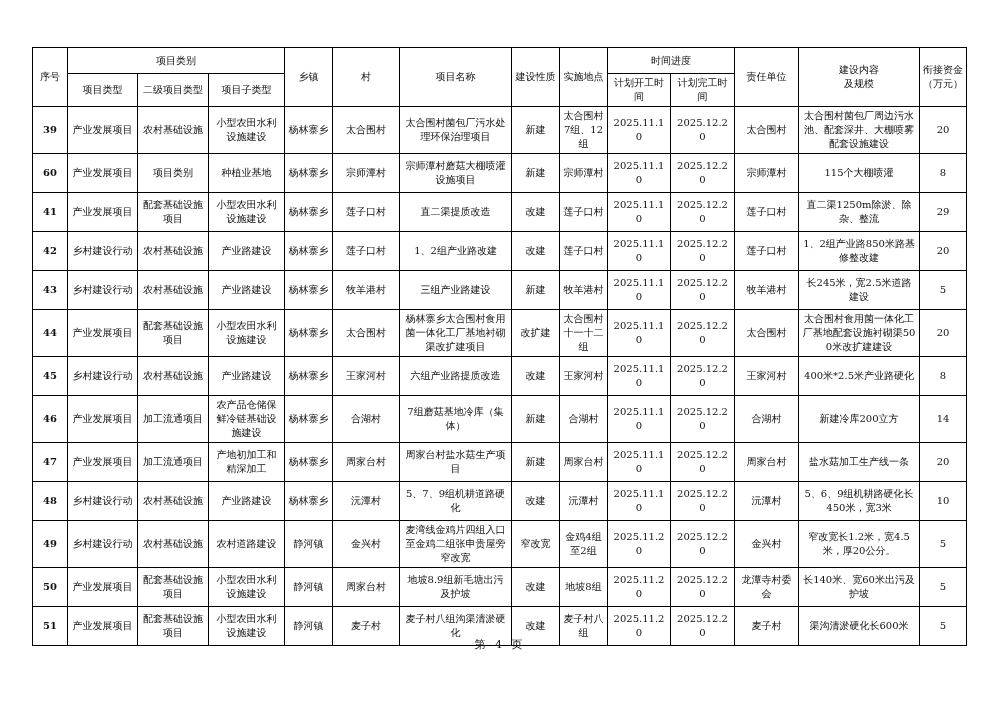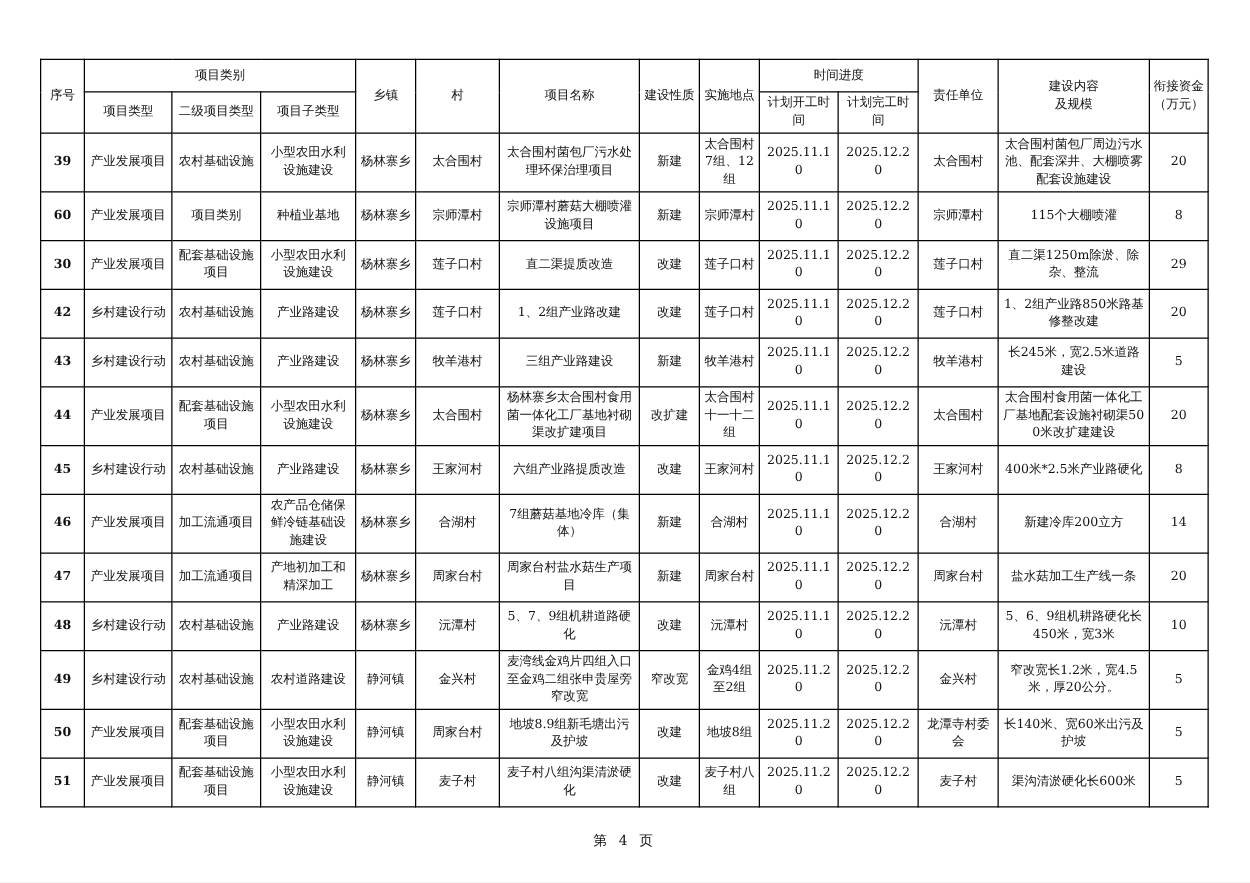--- a/index.html
+++ b/index.html
@@ -17,21 +17,21 @@
     padding:2px 3px; font-size:10px; line-height:1.4;
     word-break:break-all; overflow:hidden;
   }
   .grid th { font-weight:normal; white-space:pre-line; font-size:10px; }
   .grid thead tr.h1 { height:26px; }
   .grid thead tr.h2 { height:28px; }
   .grid tbody tr { height:39px; }
   .grid td.seq { font-weight:bold; }
   .footer {
     position:absolute; left:0; top:637px; width:100%;
-    text-align:center; font-size:11px; letter-spacing:3px; color:#111;margin-top:28px;
+    text-align:center; font-size:11px; letter-spacing:3px; color:#111;
   }
 </style>
 </head>
 <body>
 
 <div class="sheet">
 
   <table class="grid">
     <colgroup>
       <col style="width:35px">
@@ -100,21 +100,21 @@
       <td>宗师潭村蘑菇大棚喷灌设施项目</td>
       <td>新建</td>
       <td>宗师潭村</td>
       <td>2025.11.10</td>
       <td>2025.12.20</td>
       <td>宗师潭村</td>
       <td>115个大棚喷灌</td>
       <td>8</td>
     </tr>
         <tr>
-      <td class="seq">30</td>
+      <td class="seq">41</td>
       <td>产业发展项目</td>
       <td>配套基础设施项目</td>
       <td>小型农田水利设施建设</td>
       <td>杨林寨乡</td>
       <td>莲子口村</td>
       <td>直二渠提质改造</td>
       <td>改建</td>
       <td>莲子口村</td>
       <td>2025.11.10</td>
       <td>2025.12.20</td>

